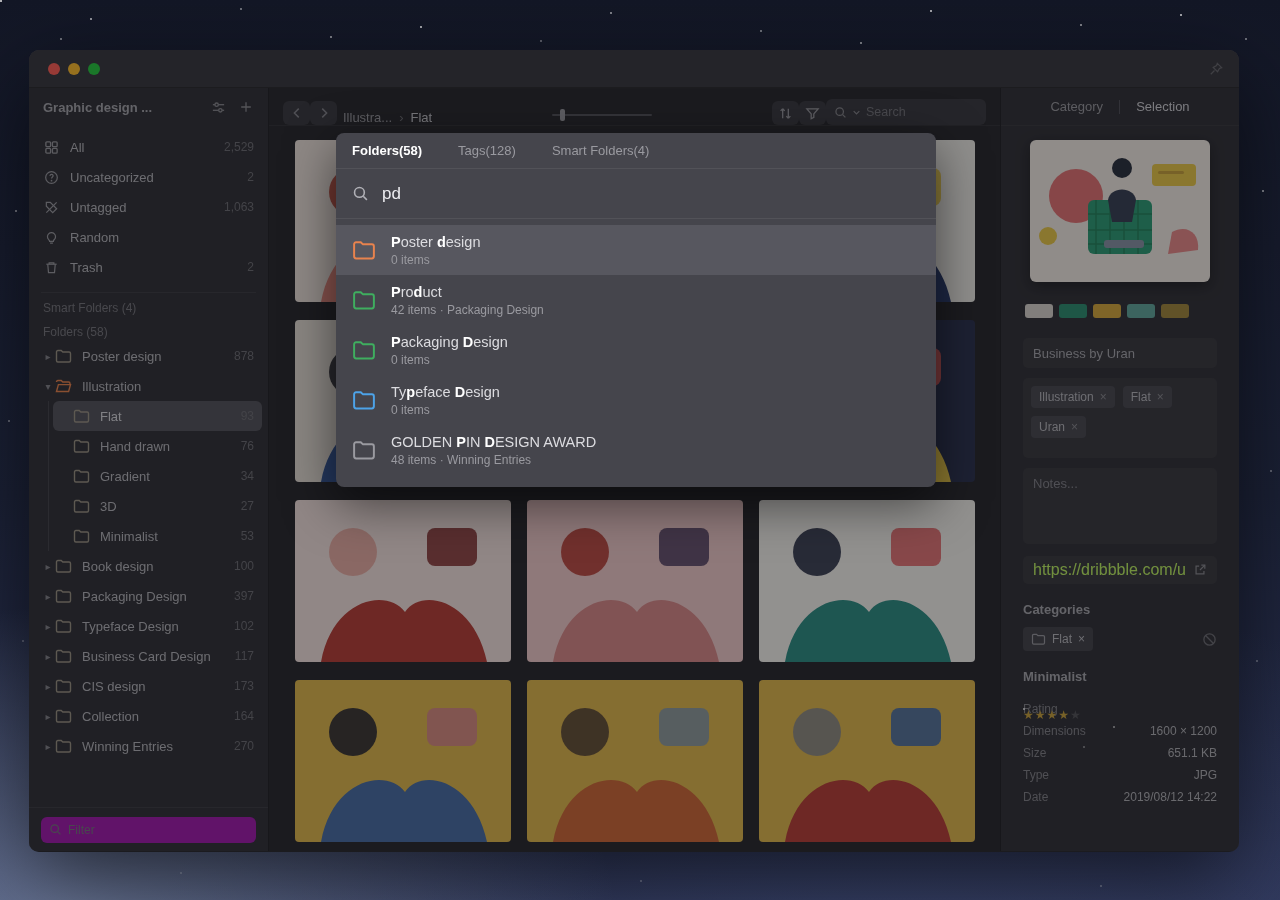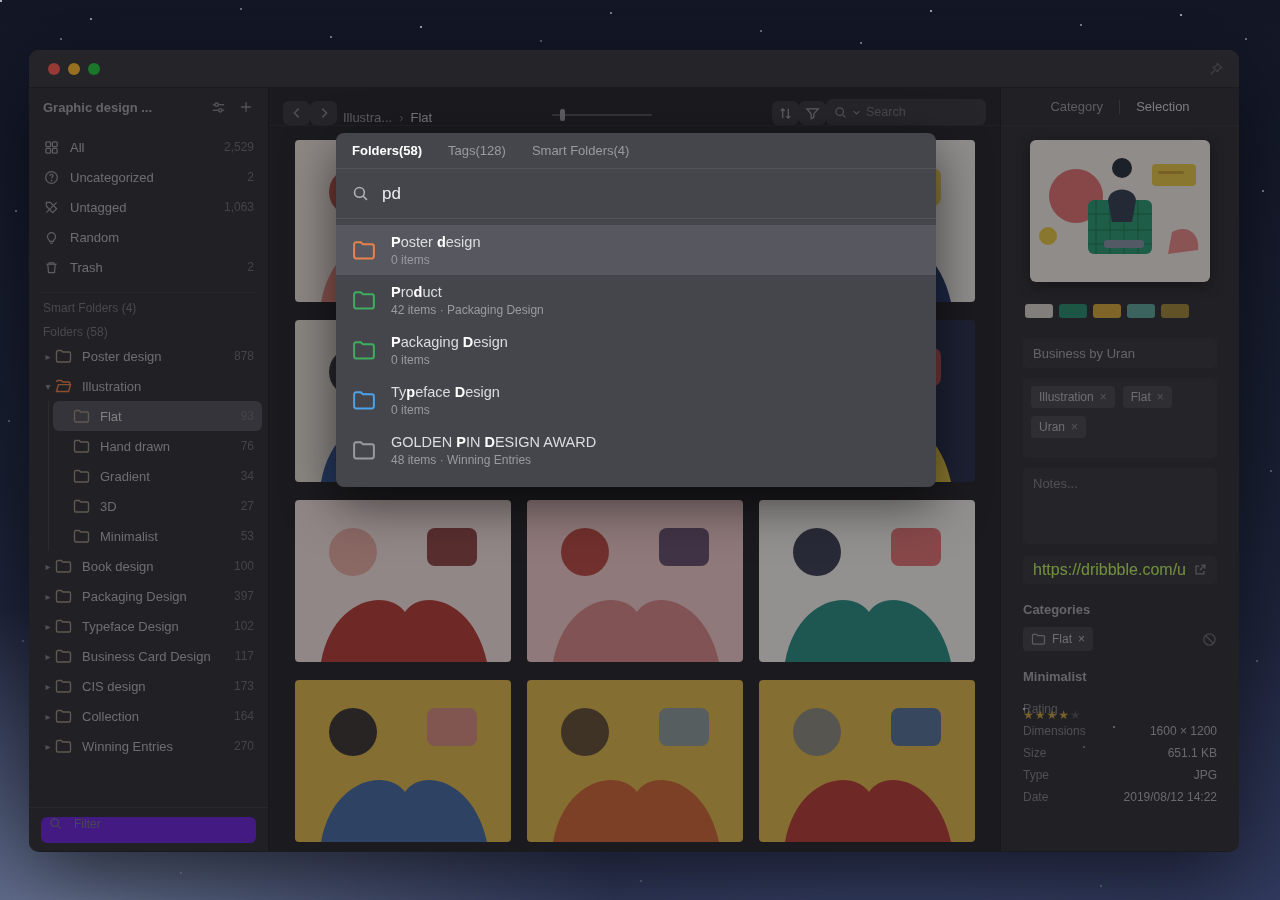--- a/index.html
+++ b/index.html
@@ -41,21 +41,21 @@
   .scount { font-size:12px; color:#6f6f76; }
   .sb-divider { height:1px; background:#3f3f46; margin:10px 6px 0; }
   .section-label { height:24px; display:flex; align-items:flex-end; color:#77777e; font-size:12px; padding:0 8px 2px; }
   .frow { height:30px; display:flex; align-items:center; border-radius:6px; font-size:13px; color:#b6b6bc; padding:0 8px 0 6px; position:relative; }
   .frow .arrow { width:14px; color:#83838a; font-size:10px; text-align:center; flex:none; }
   .frow.d1 { margin-left:18px; }
   .frow.d1::before { content:''; position:absolute; left:-5px; top:0; bottom:0; width:1px; background:#45454c; }
   .frow.selected { background:#55555d; color:#d8d8dd; }
   .ficon { width:19px; margin-right:8px; display:flex; align-items:center; flex:none; }
   .sb-filter { height:44px; border-top:1px solid #3f3f46; display:flex; align-items:center; padding:0 12px; }
-  .filter-box { flex:1; height:26px; background:#6d28d9; border-radius:6px; display:flex; align-items:flex-start; padding:0 8px; gap:12px; }
+  .filter-box { flex:1; height:26px; background:#a21caf; border-radius:6px; display:flex; align-items:center; padding:0 8px; gap:6px; }
   input, textarea { font-family:"Liberation Sans", sans-serif; }
   .filter-box input { flex:1; min-width:0; background:transparent; border:none; outline:none; color:#c0c0c6; font-size:12px; }
   input::placeholder, textarea::placeholder { color:#77777e; }
 
   
   .main { flex:1; min-width:0; display:flex; flex-direction:column; background:#2a2a2f; }
   .toolbar { height:38px; display:flex; align-items:flex-end; padding:0 14px; border-bottom:1px solid rgba(255,255,255,.05); }
   .tb-btn { width:27px; height:24px; background:#3c3c42; border-radius:6px; display:flex; align-items:center; justify-content:center; flex:none; }
   .breadcrumb { display:flex; align-items:center; gap:7px; font-size:13px; color:#9a9aa0; margin-left:6px; white-space:nowrap; }
   .breadcrumb .current { color:#c4c4ca; }
@@ -95,21 +95,21 @@
   .info-rows { margin-top:18px; display:flex; flex-direction:column; gap:8px; }
   .info-row { display:flex; justify-content:space-between; align-items:center; font-size:12px; }
   .info-label { color:#83838a; }
   .info-value { color:#b0b0b6; }
   .stars { font-size:12px; letter-spacing:1px; }
 
   
   .dim { position:absolute; inset:0; background:rgba(8,8,10,.42); z-index:40; }
   .modal { position:absolute; left:307px; top:83px; width:600px; height:354px; background:#45454c; border-radius:8px;
     z-index:50; box-shadow:0 16px 50px rgba(0,0,0,.55); display:flex; flex-direction:column; overflow:hidden; }
-  .modal-tabs { height:36px; display:flex; align-items:center; gap:26px; padding:0 16px; flex:none;
+  .modal-tabs { height:36px; display:flex; align-items:center; gap:36px; padding:0 16px; flex:none;
     border-bottom:1px solid rgba(255,255,255,.07); font-size:13px; color:#9a9aa0; }
   .modal-tab.active { color:#ffffff; font-weight:bold; }
   .modal-search { height:50px; display:flex; align-items:center; gap:13px; padding:0 16px; flex:none;
     border-bottom:1px solid rgba(255,255,255,.07); }
   .modal-search input { flex:1; min-width:0; background:transparent; border:none; outline:none; color:#ececf0; font-size:17px; }
   .modal-results { flex:1; padding:6px 0; }
   .result { height:50px; display:flex; align-items:center; gap:13px; padding:0 16px; }
   .result.selected { background:#57575f; }
   .result-icon { width:26px; display:flex; align-items:center; flex:none; }
   .result-icon svg { width:24px; height:20px; }

